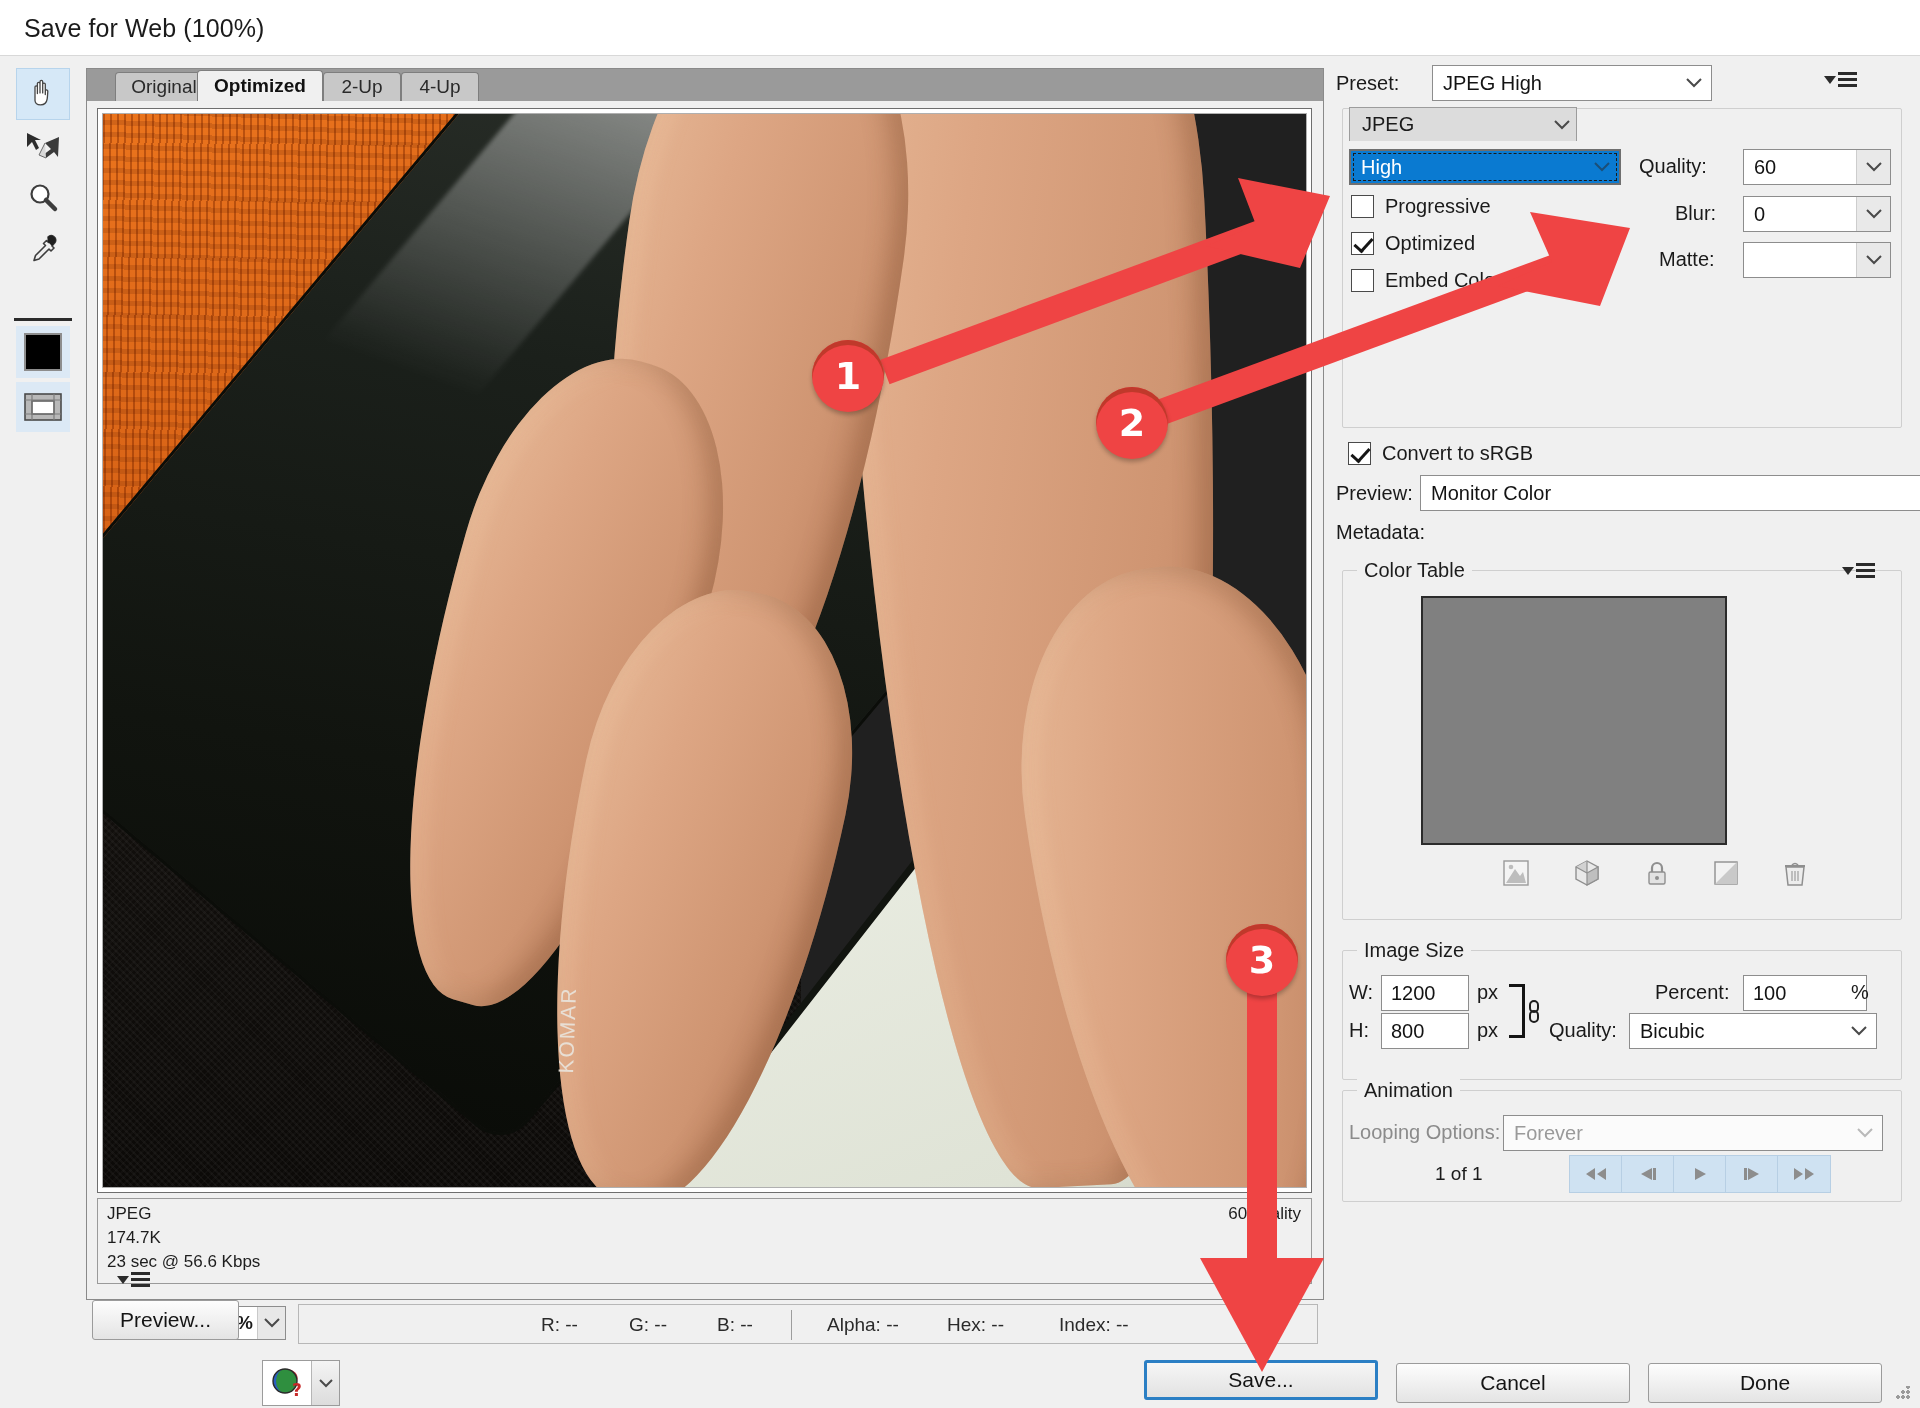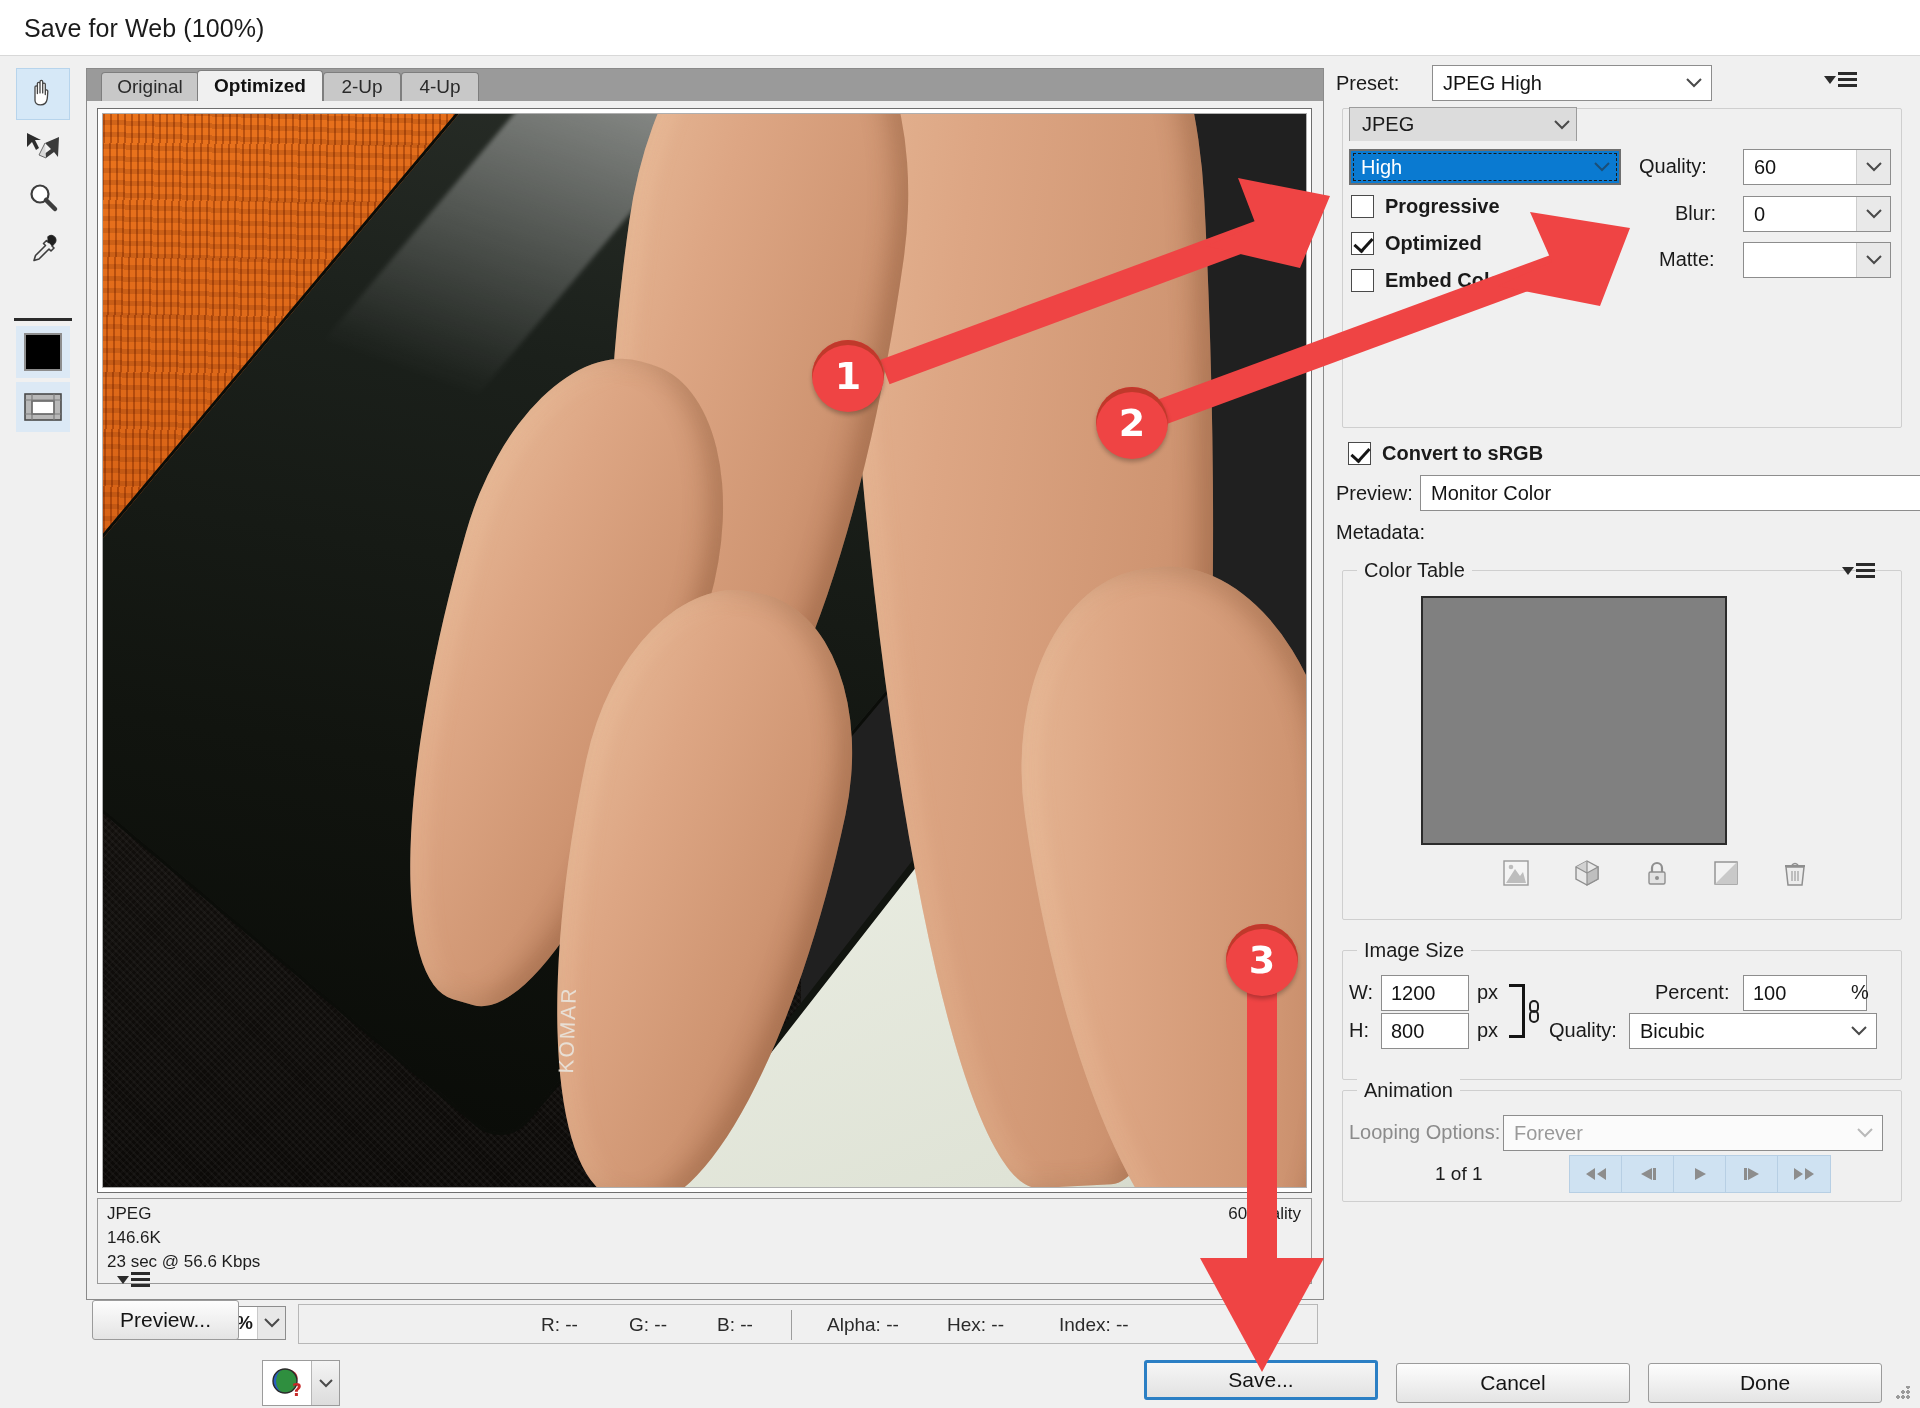--- a/index.html
+++ b/index.html
@@ -269,21 +269,21 @@
     border: 1px dashed #1b1b1b;
   }
   .hl-box .txt {
     position: relative; margin-left: 10px; font-size: 20px; color: #ffffff; z-index: 2;
   }
   .hl-box .chev {
     position: absolute; right: 0; top: 0; width: 34px; height: 100%;
     display: flex; align-items: center; justify-content: center; z-index: 2;
   }
 
-  .cb-row { position: absolute; display: flex; align-items: flex-end; font-weight: bold; }
+  .cb-row { position: absolute; display: flex; align-items: flex-end; }
   .cb {
     width: 23px; height: 23px; background: #fff; border: 1px solid #4a4a4a;
     position: relative; flex: none;
   }
   .cb.checked::after {
     content: ""; position: absolute; left: 6px; top: 1px; width: 8px; height: 15px;
     border: solid #151515; border-width: 0 3px 3px 0; transform: rotate(42deg);
   }
   .cb-label { margin-left: 11px; font-size: 20px; color: #1a1a1a; white-space: nowrap; }
 
@@ -383,21 +383,21 @@
       <svg width="40" height="32" viewBox="0 0 40 32">
         <rect x="2" y="3" width="36" height="26" fill="#b8b8b8" stroke="#4a4a4a" stroke-width="1.6"></rect>
         <rect x="9" y="10" width="22" height="13" fill="#ffffff" stroke="#4a4a4a" stroke-width="1.4"></rect>
         <path d="M2 9 H38 M2 23 H38 M9 3 V29 M31 3 V29" stroke="#7d7d7d" stroke-width="1.2"></path>
       </svg>
     </div>
   </div>
 
   <div class="preview-panel">
     <div class="tabstrip">
-      <div class="tab" style="left:14px; width:98px">Original</div>
+      <div class="tab" style="left:28px; width:98px">Original</div>
       <div class="tab active" style="left:110px; width:126px">Optimized</div>
       <div class="tab" style="left:236px; width:78px">2-Up</div>
       <div class="tab" style="left:314px; width:78px">4-Up</div>
     </div>
 
     <div class="canvas-frame">
       <div class="canvas-inner">
         <div class="photo">
           <div class="ph-orange"></div>
           <div class="ph-darkfabric"></div>
@@ -408,21 +408,21 @@
           <div class="finger f2"></div>
           <div class="finger f3"></div>
           <div class="finger f5"></div>
           <div class="ph-label">KOMAR</div>
         </div>
       </div>
     </div>
 
     <div class="info-strip">
       <div class="info-line info-l1">JPEG</div>
-      <div class="info-line info-l2">146.6K</div>
+      <div class="info-line info-l2">174.7K</div>
       <div class="info-line info-l3">
         <span>23 sec @ 56.6 Kbps</span>
         <span class="flyout flyout-mini">
           <span class="tri"></span>
           <span class="lines">
               <i></i>
               <i></i>
               <i></i>
             </span>
         </span>

